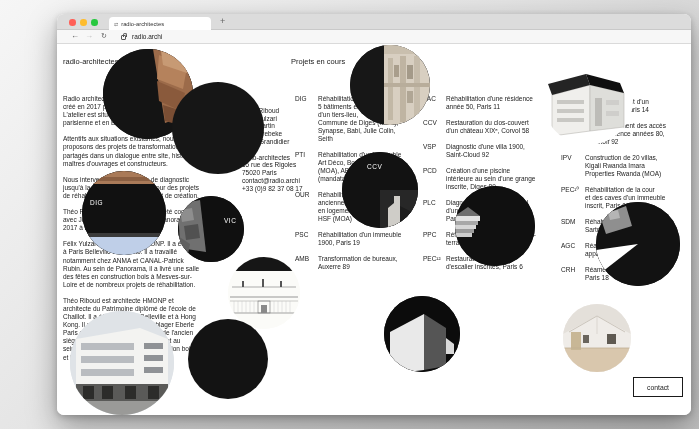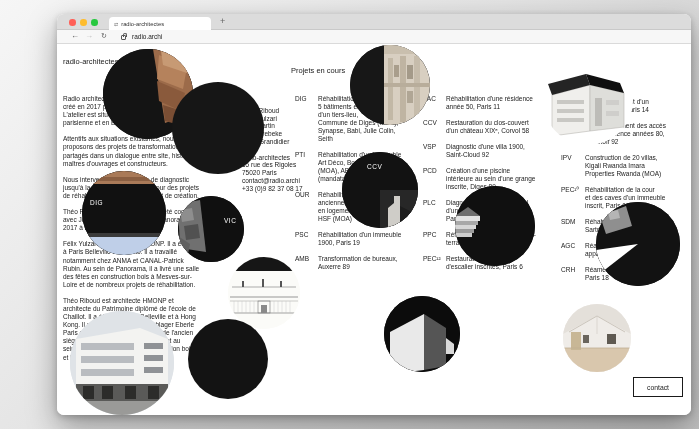--- a/index.html
+++ b/index.html
@@ -33,21 +33,21 @@
   .nav.back { left:14px; }
   .nav.fwd { left:28px; color:#bdbdbd; }
   .nav.reload { left:44px; font-size:7px; top:2px; }
   .lock { position:absolute; left:64px; top:4.5px; width:5px; height:5px; border:1px solid #555; border-radius:1px; }
   .lock:before { content:""; position:absolute; left:0.5px; top:-3px; width:2px; height:3px;
     border:1px solid #555; border-bottom:none; border-radius:2px 2px 0 0; }
   .url { position:absolute; left:75px; top:3px; font-size:6.5px; color:#222; }
   
   .page { position:absolute; left:0; top:31px; width:634px; height:370px; background:#fff; overflow:hidden; }
   .page-title { position:absolute; left:6px; top:12px; font-size:7.5px; }
-  .projects-heading { position:absolute; left:234px; top:21px; font-size:7.5px; }
+  .projects-heading { position:absolute; left:234px; top:12px; font-size:7.5px; }
   .about { position:absolute; left:6px; top:50px; width:160px; font-size:6.5px; line-height:8.1px; }
   .about .para { margin-bottom:8px; }
   .contact-block { position:absolute; left:185px; top:54px; font-size:6.5px; line-height:7.8px; width:95px; }
   .contact-block div { min-height:7.8px; white-space:nowrap; }
   .contact-block div:first-child { margin-left:-36px; }
   .plist { position:absolute; font-size:6.5px; line-height:8px; }
   .col1 { left:238px; top:50px; width:128px; }
   .col2 { left:366px; top:50px; width:128px; }
   .col3 { left:504px; top:53px; width:122px; }
   .prow { display:flex; margin-bottom:8px; }

